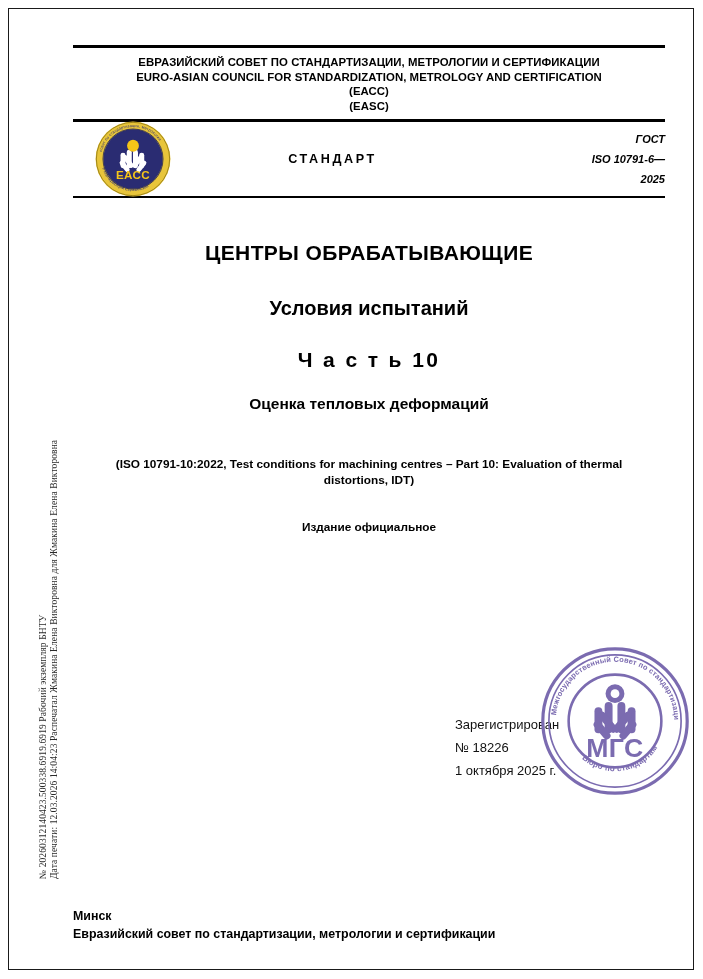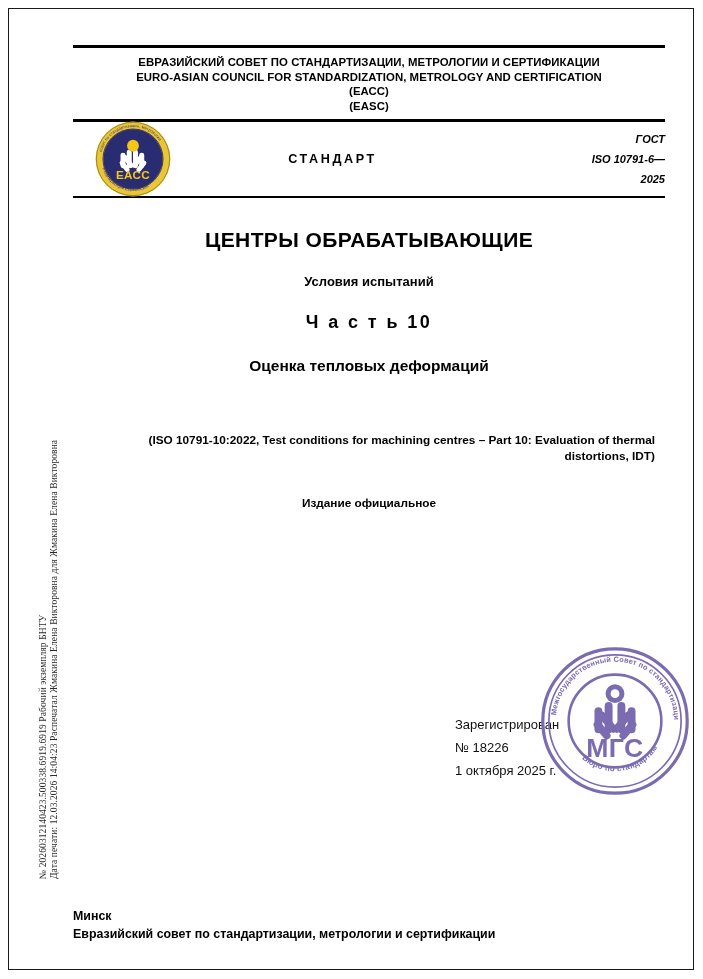--- a/index.html
+++ b/index.html
@@ -121,55 +121,55 @@
     flex: 0 0 175px;
     font-size: 11px;
     font-weight: bold;
     line-height: 20px;
     text-align: right;
     font-style: italic;
   }
 
   
   .title-area {
-    padding-top: 29px;
+    padding-top: 42px;
     text-align: center;
   }
   .doc-title {
     font-size: 21px;
     font-weight: bold;
     letter-spacing: 0.4px;
     line-height: 26px;
   }
   .doc-subtitle {
-    font-size: 13px;
-    font-weight: bold;
-    margin-top: 19px;
+    font-size: 20px;
+    font-weight: bold;
+    margin-top: 32px;
     line-height: 20px;
   }
   .doc-part {
-    font-size: 18px;
+    font-size: 21px;
     font-weight: bold;
     letter-spacing: 2.4px;
-    margin-top: 20px;
+    margin-top: 32px;
     line-height: 20px;
   }
   .doc-part-title {
     font-size: 15.5px;
     font-weight: bold;
     margin-top: 24px;
     line-height: 20px;
   }
   .iso-equiv {
     font-size: 11.8px;
     font-weight: bold;
     line-height: 16px;
-    margin-top: 56px;
+    margin-top: 42px;
     padding: 0 10px;
-    text-align: right;
+    text-align: center;
   }
   .official-edition {
     font-size: 11.8px;
     font-weight: bold;
     margin-top: 32px;
     text-align: center;
   }
 
   
   .reg-area {

